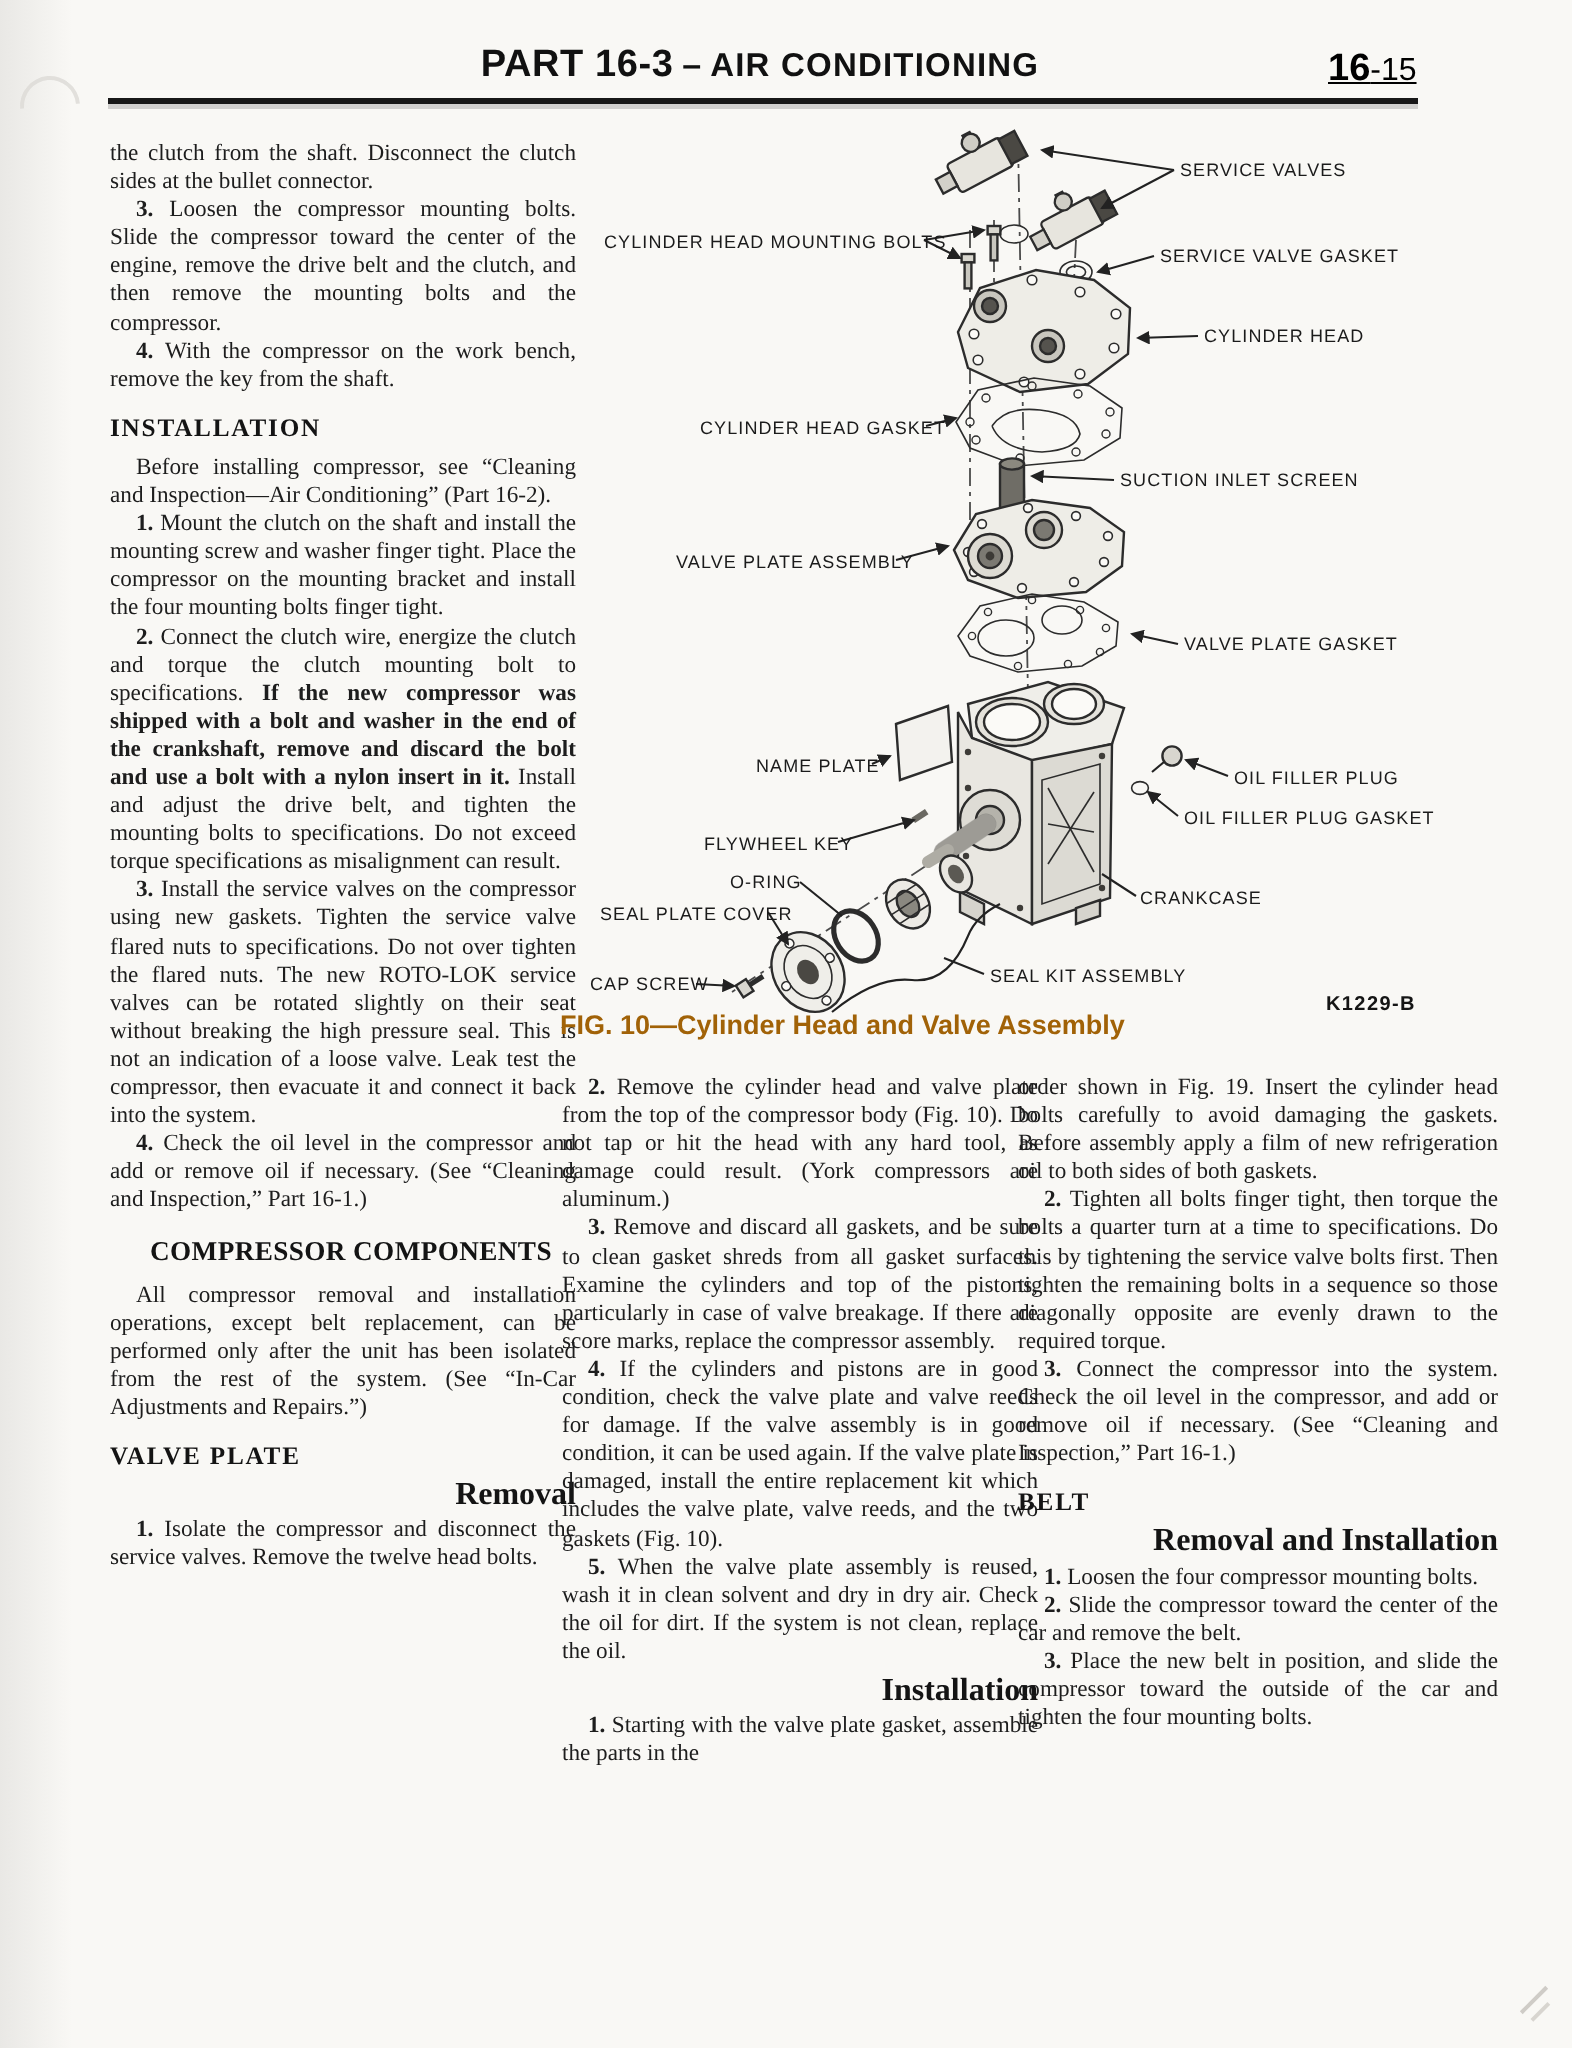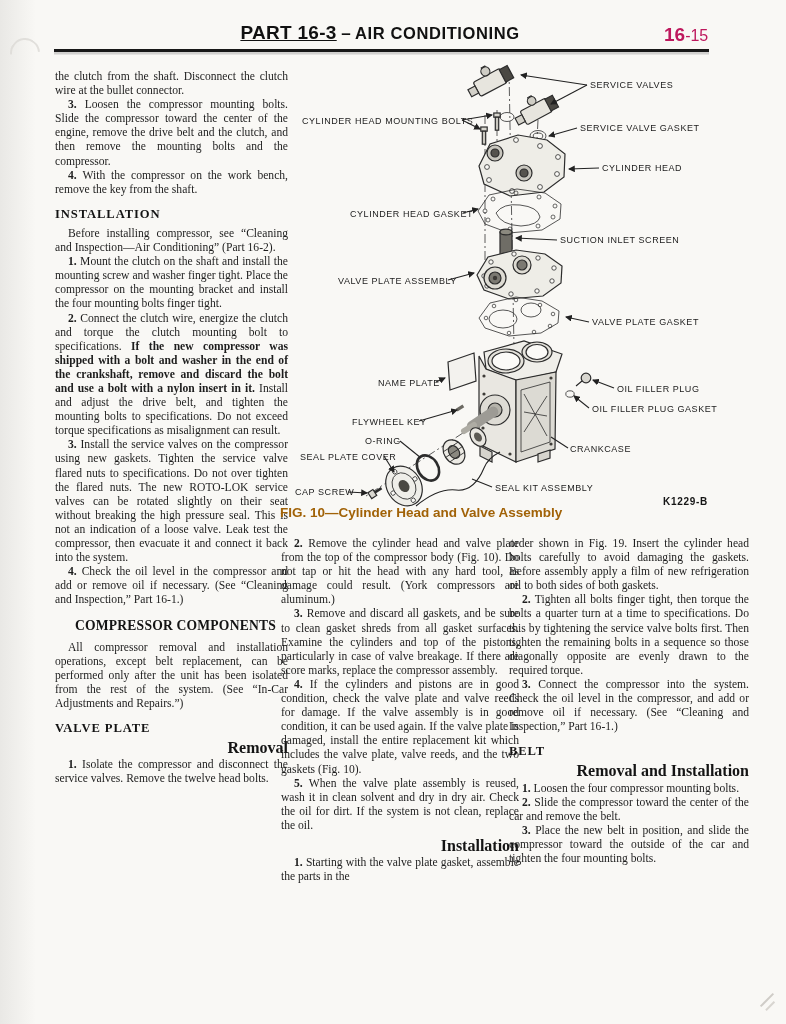--- a/index.html
+++ b/index.html
@@ -11,24 +11,24 @@
         border-radius:50%;border-bottom-color:transparent;border-right-color:transparent;
         transform:rotate(40deg);opacity:.85;}
   .scratch{position:absolute;left:758px;top:999px;width:18px;height:2px;background:#cfccc7;
         transform:rotate(-45deg);}
   .scratch2{position:absolute;left:764px;top:1005px;width:12px;height:1.5px;background:#d8d5d0;
         transform:rotate(-45deg);}
 
   
   .hdr-title{position:absolute;left:0;top:22px;width:760px;text-align:center;white-space:nowrap;
         font-family:"Liberation Sans",sans-serif;color:#111;}
-  .hdr-part{font-size:19px;font-weight:800;letter-spacing:.3px;text-decoration:underline;}
+  .hdr-part{font-size:19px;font-weight:800;letter-spacing:.3px;}
   .hdr-dash{font-size:17px;font-weight:700;}
   .hdr-section{font-size:16.5px;font-weight:700;letter-spacing:.6px;text-align:center;}
-  .hdr-page{position:absolute;left:664px;top:24px;font-family:"Liberation Sans",sans-serif;color:#be185d;white-space:nowrap;}
+  .hdr-page{position:absolute;left:664px;top:24px;font-family:"Liberation Sans",sans-serif;color:#000000;white-space:nowrap;text-decoration:underline;}
   .hdr-page .major{font-size:19px;font-weight:800;}
   .hdr-page .minor{font-size:16px;font-weight:400;}
   .hdr-rule{position:absolute;left:54px;top:49px;width:655px;height:3px;background:#181818;
         box-shadow:0 2.5px 0 rgba(70,70,70,.22);}
 
   
   .col{position:absolute;font-size:11.6px;line-height:14.1px;text-align:justify;}
   .col-left{left:55px;top:70px;width:233px;}
   .col-mid{left:281px;top:537px;width:238px;}
   .col-right{left:509px;top:537px;width:240px;}
@@ -67,21 +67,21 @@
     <span class="hdr-part">PART 16-3</span>
     <span class="hdr-dash">–</span>
     <span class="hdr-section">AIR CONDITIONING</span>
   </div>
   <div class="hdr-page">
     <span class="major">16</span><span class="minor">-15</span>
   </div>
   <div class="hdr-rule"></div>
 
   <div class="col col-left">
-      <p class="para noindent"><span>the clutch from the shaft. Disconnect the clutch wire at the bullet connector.</span></p>
+      <p class="para noindent"><span>the clutch from the shaft. Disconnect the clutch sides at the bullet connector.</span></p>
       <p class="para"><span class="run-bold">3. </span><span>Loosen the compressor mounting bolts. Slide the compressor toward the center of the engine, remove the drive belt and the clutch, and then remove the mounting bolts and the compressor.</span></p>
       <p class="para"><span class="run-bold">4. </span><span>With the compressor on the work bench, remove the key from the shaft.</span></p>
       <h3 class="heading-serif"><span>INSTALLATION</span></h3>
       <p class="para"><span>Before installing compressor, see “Cleaning and Inspection—Air Conditioning” (Part 16-2).</span></p>
       <p class="para"><span class="run-bold">1. </span><span>Mount the clutch on the shaft and install the mounting screw and washer finger tight. Place the compressor on the mounting bracket and install the four mounting bolts finger tight.</span></p>
       <p class="para"><span class="run-bold">2. </span><span>Connect the clutch wire, energize the clutch and torque the clutch mounting bolt to specifications. </span><span class="run-bold">If the new compressor was shipped with a bolt and washer in the end of the crankshaft, remove and discard the bolt and use a bolt with a nylon insert in it. </span><span>Install and adjust the drive belt, and tighten the mounting bolts to specifications. Do not exceed torque specifications as misalignment can result.</span></p>
       <p class="para"><span class="run-bold">3. </span><span>Install the service valves on the compressor using new gaskets. Tighten the service valve flared nuts to specifications. Do not over tighten the flared nuts. The new ROTO-LOK service valves can be rotated slightly on their seat without breaking the high pressure seal. This is not an indication of a loose valve. Leak test the compressor, then evacuate it and connect it back into the system.</span></p>
       <p class="para"><span class="run-bold">4. </span><span>Check the oil level in the compressor and add or remove oil if necessary. (See “Cleaning and Inspection,” Part 16-1.)</span></p>
       <h3 class="heading-sans"><span>COMPRESSOR COMPONENTS</span></h3>
       <p class="para"><span>All compressor removal and installation operations, except belt replacement, can be performed only after the unit has been isolated from the rest of the system. (See “In-Car Adjustments and Repairs.”)</span></p>

